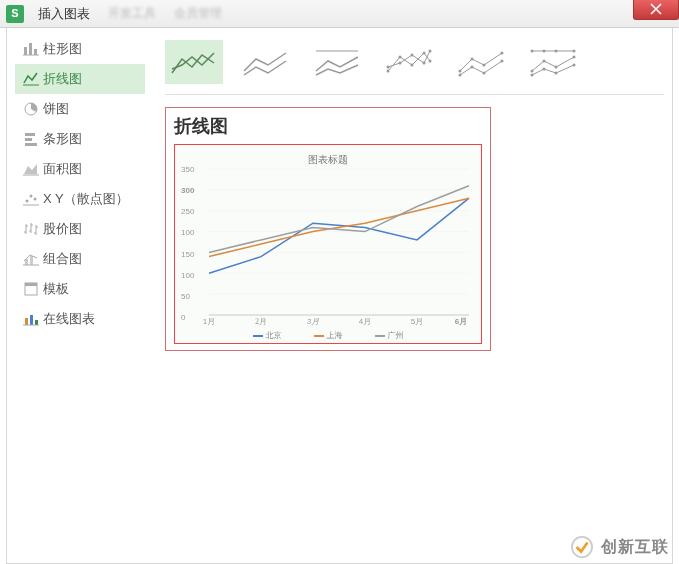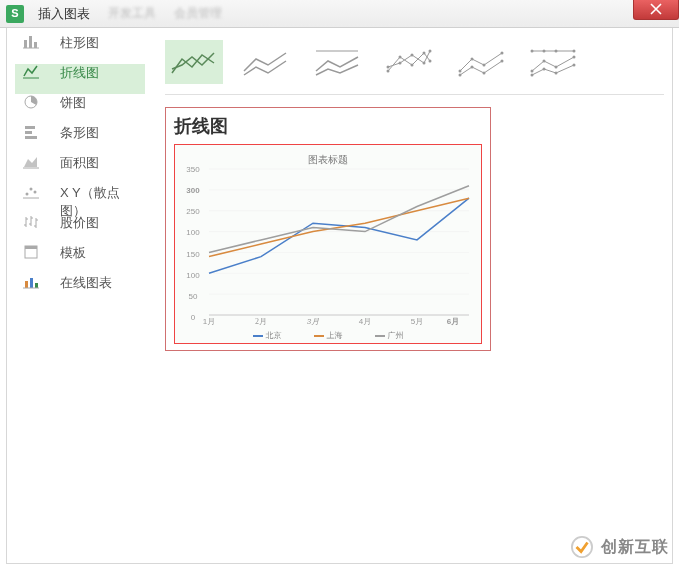--- a/index.html
+++ b/index.html
@@ -61,23 +61,23 @@
   background: #fff;
 }
 
 .sidebar {
   width: 130px;
   flex-shrink: 0;
 }
 .sidebar-item {
   height: 30px;
   display: flex;
-  align-items: flex-start;
+  align-items: center;
   padding-left: 8px;
-  gap: 21px;
+  gap: 4px;
   color: #555;
   cursor: pointer;
 }
 .sidebar-item.selected {
   background: #d9efd9;
   color: #3a8a4a;
 }
 .sidebar-item .sicon {
   width: 16px; height: 16px;
   display: inline-flex; align-items: center; justify-content: center;
@@ -142,21 +142,21 @@
 .plot-area svg {
   width: 100%; height: 100%;
   overflow: visible;
 }
 .ytick {
   position: absolute;
   left: 6px;
   font-size: 8px;
   color: #999;
   transform: translateY(-50%);
-  width: 24px; text-align: center;
+  width: 24px; text-align: left;
 }
 .xtick {
   position: absolute;
   bottom: 16px;
   font-size: 8px;
   color: #999;
   transform: translateX(-50%);
 }
 .legend {
   position: absolute;
@@ -259,20 +259,31 @@
         </span>
       <span>X Y（散点图）</span>
     </div>
     <div class="sidebar-item">
       <span class="sicon">
           <svg width="16" height="16">
             <path d="M3 3 V13 M3 5 H5 M3 11 H1 M8 2 V12 M8 4 H10 M8 10 H6 M13 4 V14 M13 6 H15 M13 12 H11" stroke="currentColor"></path>
           </svg>
         </span>
       <span>股价图</span>
+    </div>
+    <div class="sidebar-item">
+      <span class="sicon">
+          <svg width="16" height="16">
+            <rect x="2" y="8" width="3" height="6" fill="currentColor" opacity="0.6"></rect>
+            <rect x="7" y="5" width="3" height="9" fill="currentColor" opacity="0.6"></rect>
+            <path d="M1 10 L7 4 L14 7" stroke="currentColor" fill="none"></path>
+            <path d="M0 14 H16" stroke="currentColor"></path>
+          </svg>
+        </span>
+      <span>组合图</span>
     </div>
     <div class="sidebar-item">
       <span class="sicon">
           <svg width="16" height="16">
             <rect x="2" y="2" width="12" height="12" fill="none" stroke="currentColor"></rect>
             <rect x="2" y="2" width="12" height="3" fill="currentColor"></rect>
           </svg>
         </span>
       <span>模板</span>
     </div>
@@ -399,21 +410,21 @@
             <div class="ytick" style="top: 66.2857px;">250</div>
             <div class="ytick" style="top: 45.1429px; font-weight: bold;">300</div>
             <div class="ytick" style="top: 24px;">350</div>
           </div>
         <div id="xticks-host">
             <div class="xtick" style="left: 34px;">1月</div>
             <div class="xtick" style="left: 86px; font-family: Liberation Serif, serif;">2月</div>
             <div class="xtick" style="left: 138px; font-style: italic;">3月</div>
             <div class="xtick" style="left: 190px;">4月</div>
             <div class="xtick" style="left: 242px;">5月</div>
-            <div class="xtick" style="left: 278px; font-weight: bold;">6月</div>
+            <div class="xtick" style="left: 286px; font-weight: bold;">6月</div>
           </div>
         <div class="legend" id="legend-host">
             <span><i style="background:#4a7fc9"></i>北京</span>
             <span><i style="background:#d88a3f"></i>上海</span>
             <span><i style="background:#9e9e9e"></i>广州</span>
           </div>
       </div>
     </div>
   </div>
 </div>

